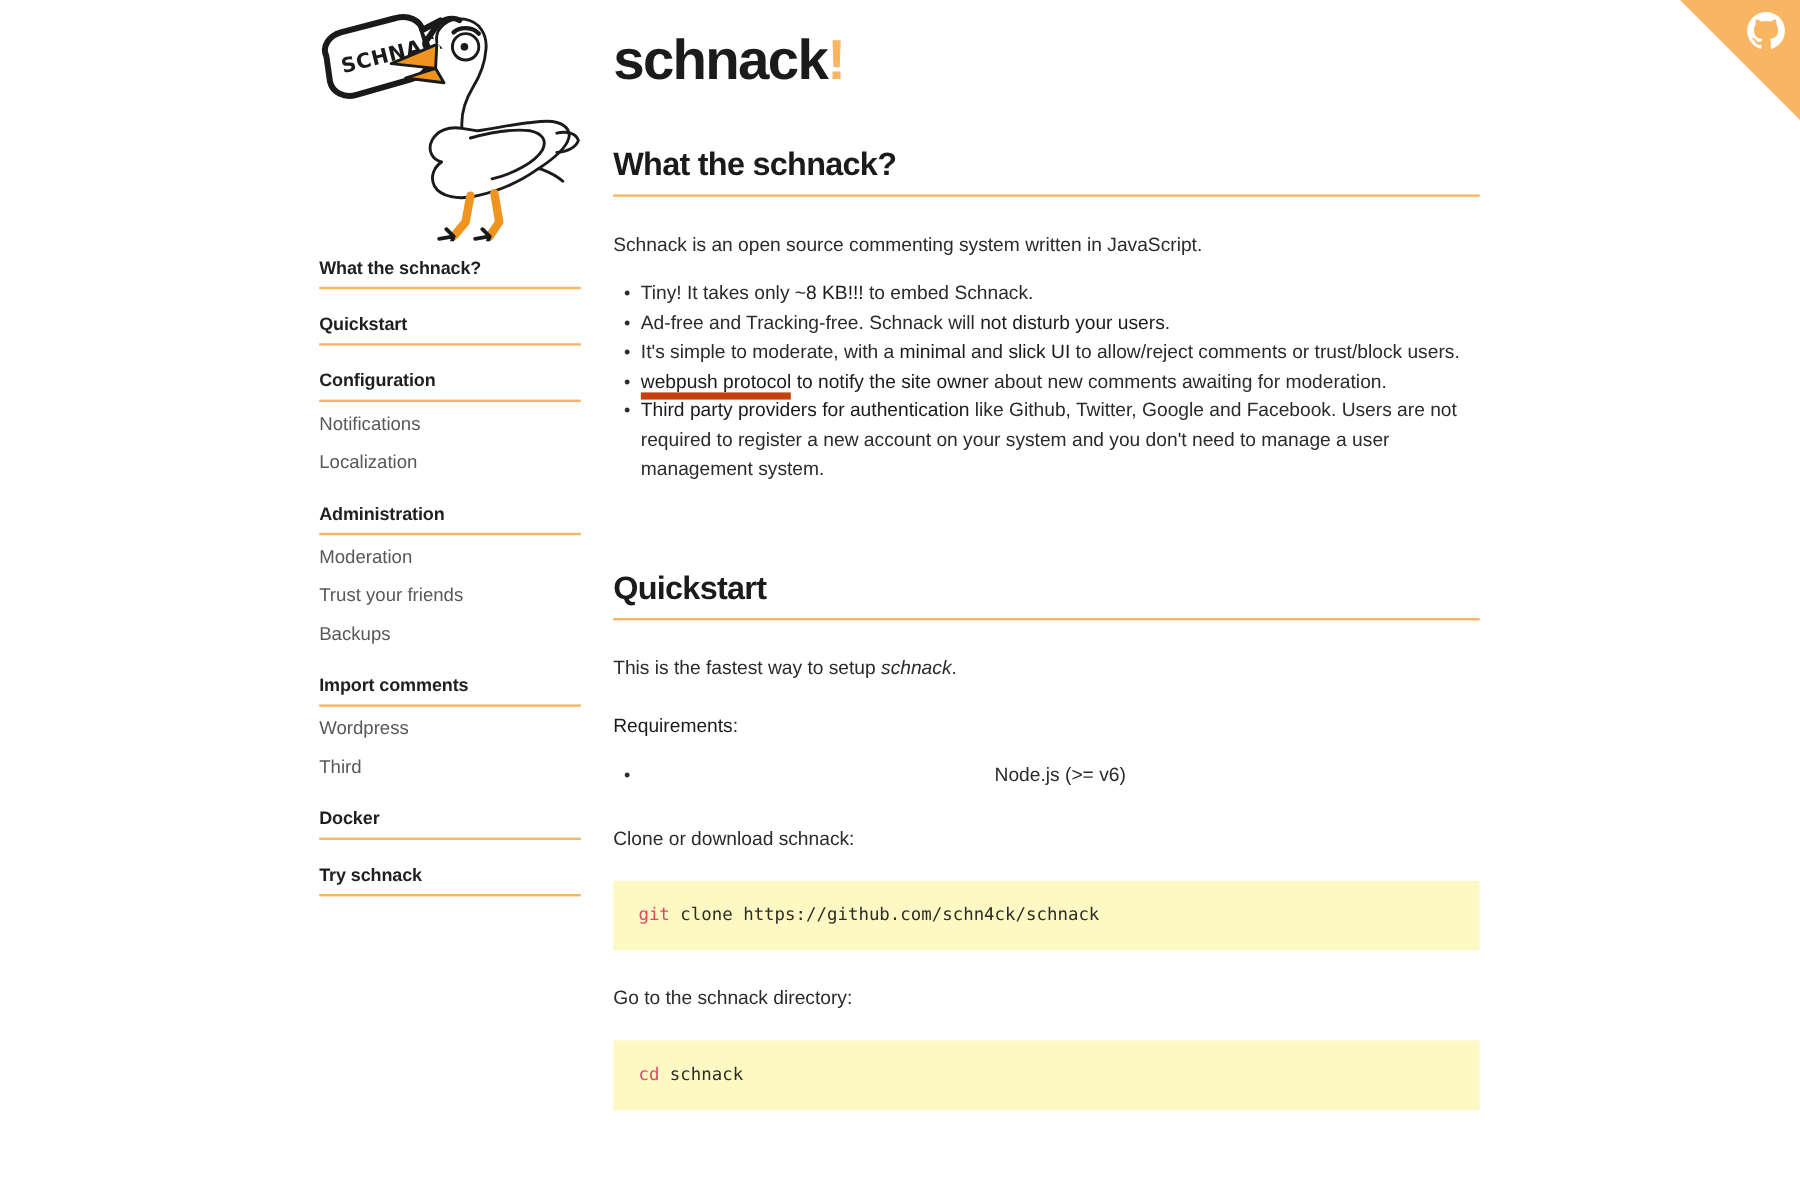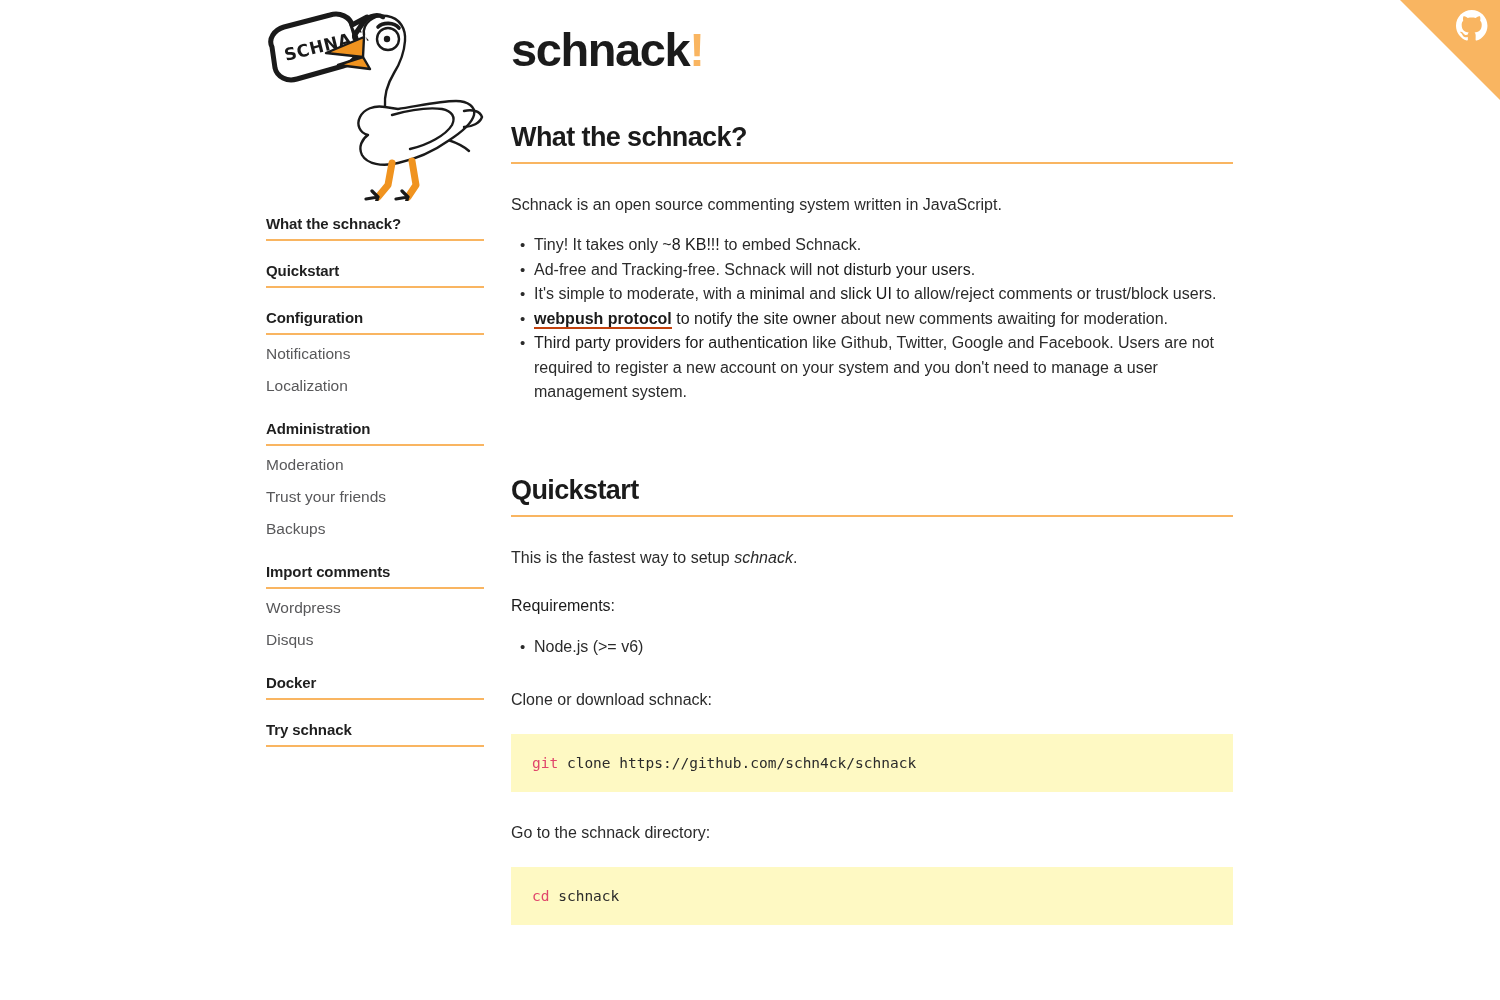--- a/index.html
+++ b/index.html
@@ -136,30 +136,30 @@
   }
   ul.bullets li::before {
     content: "•";
     position: absolute;
     left: -14px;
     top: 0;
     color: #2b2b2b;
     font-size: 15px;
   }
   ul.bullets.req { margin-top: 17px; }
-  ul.bullets.req li { line-height: 24.5px; }
+  ul.bullets.req li { line-height: 24.5px; text-align: center; }
 
   b, strong { font-weight: normal; color: #1b1b1b; }
   i, em { font-style: italic; }
 
   a.inline-link {
-    font-weight: bold;
+    font-weight: normal;
     color: #1b1b1b;
     text-decoration: none;
-    border-bottom: 2px solid #c2410c;
+    border-bottom: 6px solid #c2410c;
     padding-bottom: 0px;
   }
 
   pre.code {
     background: #fef9c3;
     margin: 22px 0 0 0;
     padding: 19px 21px;
     font-family: "DejaVu Sans Mono", "Liberation Mono", monospace;
     font-size: 14.5px;
     line-height: 20px;
@@ -230,21 +230,21 @@
       <a class="nav-section spaced" href="#">Quickstart</a>
       <a class="nav-section spaced" href="#">Configuration</a>
       <a class="nav-sub" href="#">Notifications</a>
       <a class="nav-sub" href="#">Localization</a>
       <a class="nav-section spaced" href="#">Administration</a>
       <a class="nav-sub" href="#">Moderation</a>
       <a class="nav-sub" href="#">Trust your friends</a>
       <a class="nav-sub" href="#">Backups</a>
       <a class="nav-section spaced" href="#">Import comments</a>
       <a class="nav-sub" href="#">Wordpress</a>
-      <a class="nav-sub" href="#">Disqus</a>
+      <a class="nav-sub" href="#">Third</a>
       <a class="nav-section spaced" href="#">Docker</a>
       <a class="nav-section spaced" href="#">Try schnack</a>
     </nav>
   </aside>
 
   <main class="content">
 
     <h1 class="site-title"><span>schnack</span><span class="bang">!</span></h1>
 
 

